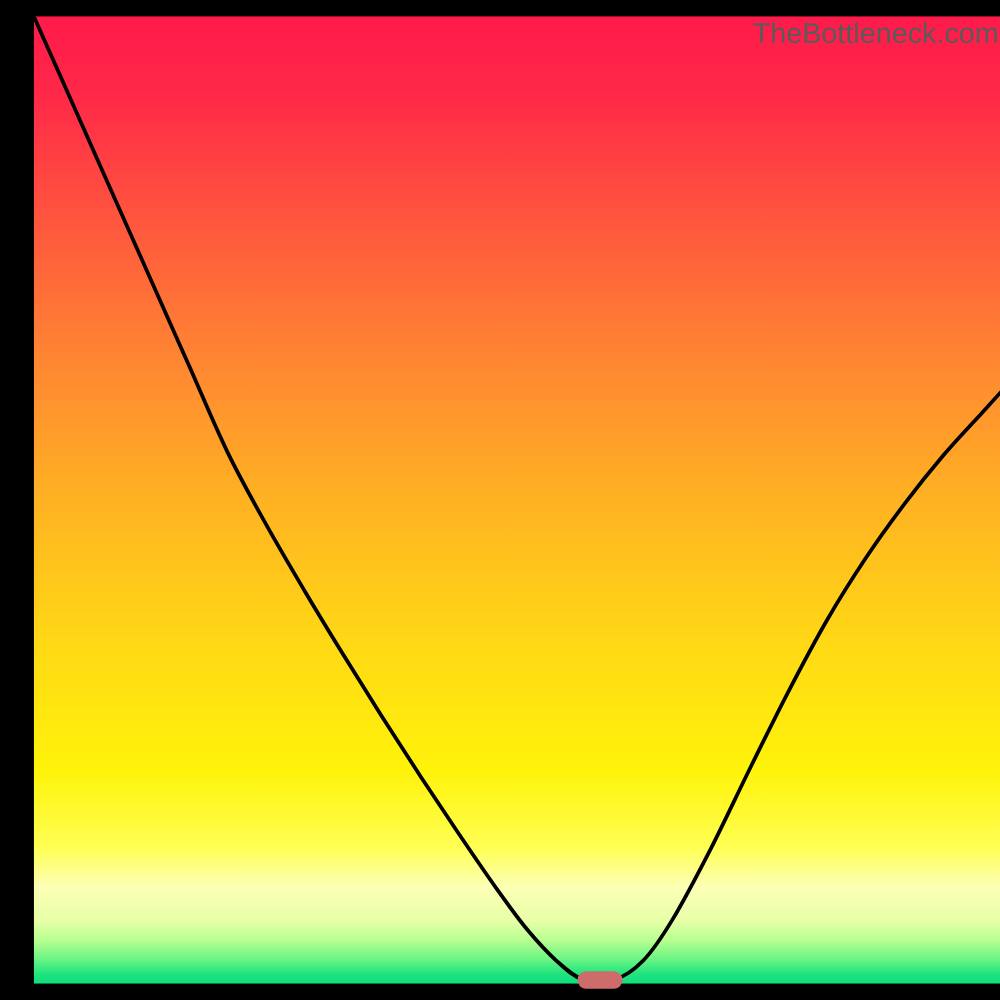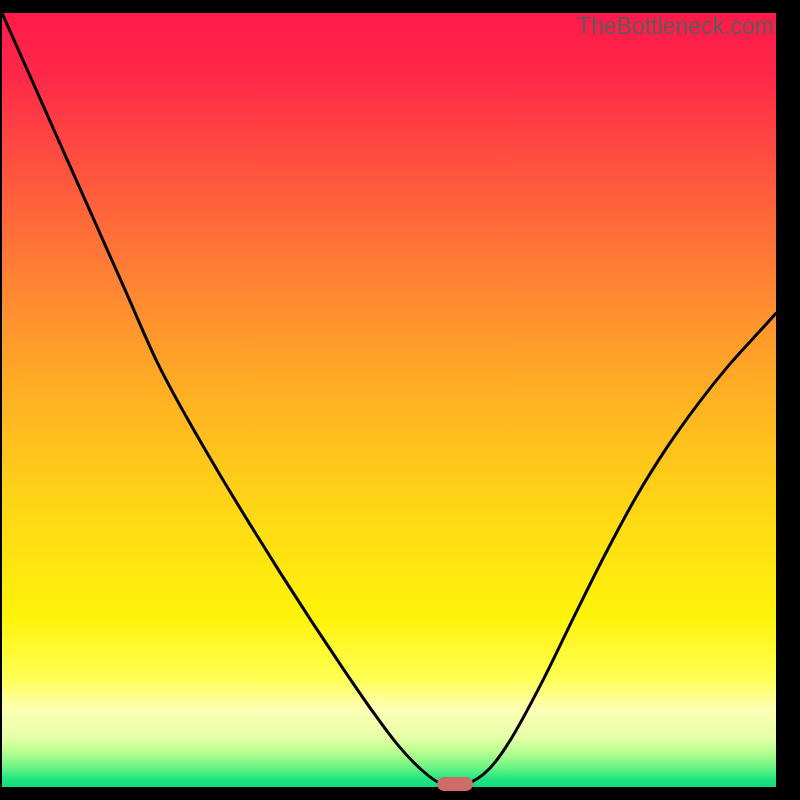--- a/index.html
+++ b/index.html
@@ -6,21 +6,21 @@
     margin: 0;
     padding: 0;
     width: 800px;
     height: 800px;
     background: #000;
     overflow: hidden;
     font-family: Arial, Helvetica, sans-serif;
   }
   .frame {
     position: absolute;
-    left: 2px;
+    left: 27px;
     top: 13px;
     width: 774px;
     height: 714px;
     background: #000;
   }
   .plot-area {
     position: absolute;
     left: 0;
     top: 0;
     width: 774px;

